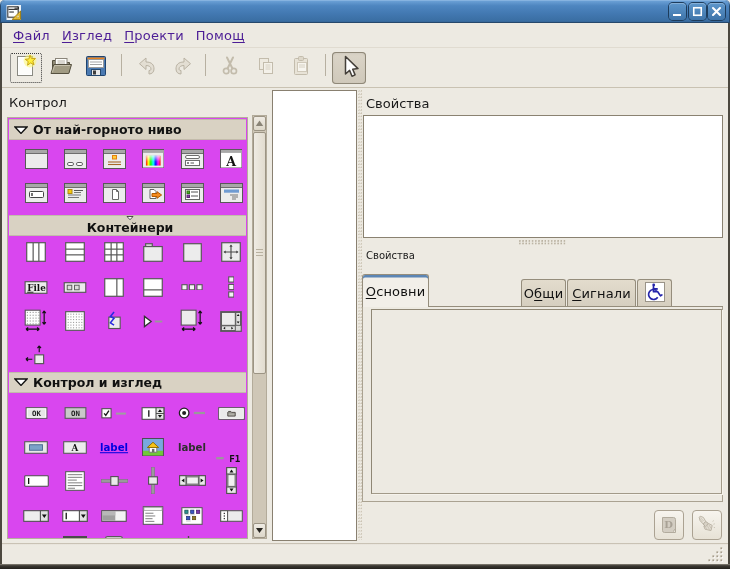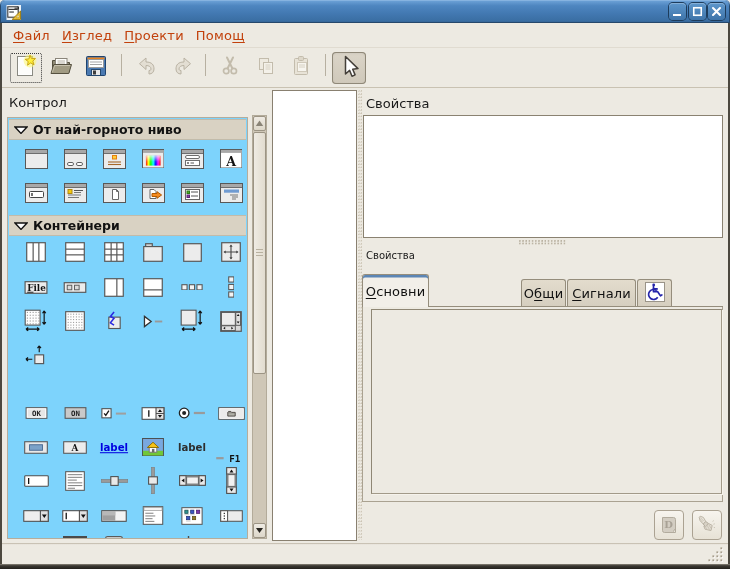--- a/index.html
+++ b/index.html
@@ -34,41 +34,41 @@
     box-shadow:inset 0 1px 0 rgba(255,255,255,.25), 0 0 0 1px #1d3c5c;
     display:flex;align-items:center;justify-content:center;
   }
   
   .menubar{
     position:absolute;left:2px;top:23px;width:726px;height:25px;
     background:#edeae2;display:flex;align-items:center;
     padding-left:5px;border-bottom:1px solid #e0dbd0;
   }
   .menu-item{
-    padding:14px 6px;font-size:13px;letter-spacing:0.25px;color:#c2410c;
+    padding:14px 6px;font-size:13px;letter-spacing:0.25px;color:#4c1d95;
   }
   .menu-item .mn{text-decoration:underline;text-underline-offset:2px;}
   
   .toolbar{
     position:absolute;left:2px;top:48px;width:726px;height:40px;
     background:#edeae2;border-bottom:1px solid #c9c2b2;
   }
   .tb-btn{position:absolute;top:4px;width:34px;height:32px;display:flex;align-items:center;justify-content:center;border-radius:3px;}
   .tb-btn.focused{outline:1px dotted #3a3a3a;outline-offset:-2px;}
   .tb-btn.toggled{
     background:linear-gradient(#dbd5c8,#cfc8ba);
     border-radius:4px;
     box-shadow:inset 0 0 0 1px #8f8878, inset 0 1px 3px rgba(0,0,0,.10);
   }
   .tb-sep{position:absolute;top:6px;width:1px;height:22px;background:#b7b0a1;}
   
   .palette-label{position:absolute;left:9px;top:95px;font-size:13px;}
   .palette-frame{
     position:absolute;left:7px;top:117px;width:241px;height:422px;
-    border:1px solid #b5ad9c;background:#7dd3fc;overflow:hidden;
+    border:1px solid #b5ad9c;background:#d946ef;overflow:hidden;
   }
   .psec-header{
     position:absolute;left:1px;width:237px;height:21px;
     background:#d9d2c3;border:1px solid #c2bbaa;border-left:none;border-right:none;
     display:flex;align-items:center;
   }
   .psec-header .tri{margin-left:5px;width:14px;height:8px;}
   .psec-header .sec-title{margin-left:5px;font-weight:bold;font-size:12.5px;color:#111;}
   .pal-item{position:absolute;width:39px;height:34px;display:flex;align-items:center;justify-content:center;}
   
@@ -384,21 +384,21 @@
     <rect x="0.5" y="0.5" width="22" height="19" fill="#ececec" stroke="#585858"></rect>
     <rect x="1" y="1" width="21" height="3" fill="#a8a8a8"></rect>
     <line x1="1" y1="4.5" x2="22" y2="4.5" stroke="#6e6e6e" stroke-width="1"></line>
     <rect x="4" y="6.5" width="15" height="3.2" fill="#6f9bd2"></rect>
       <line x1="10" y1="12" x2="18" y2="12" stroke="#777"></line>
       <line x1="12" y1="14" x2="18" y2="14" stroke="#777"></line>
       <line x1="12" y1="16" x2="16" y2="16" stroke="#777"></line>
           </svg>
         </span>
       </div>
-      <div class="psec-header" style="top: 97px;">
+      <div class="psec-header" style="top: 97px; flex-direction: column;">
         <svg class="tri" viewBox="0 0 14 8">
         <path d="M1 1 L13 1 L7 7.4 Z" fill="#fff" stroke="#111" stroke-width="1.4"></path>
         </svg>
       <span class="sec-title">Контейнери</span>
       </div>
       <div class="pal-item" style="left: 8.5px; top: 117px;">
         <span style="display:flex">
           <svg width="20" height="20" viewBox="0 0 21 21">
             <rect x="0.75" y="0.75" width="19.5" height="19.5" fill="#fff" stroke="#575757" stroke-width="1.25"></rect>
             <line x1="7.5" y1="1" x2="7.5" y2="20" stroke="#575757" stroke-width="1.25"></line>
@@ -623,20 +623,26 @@
       </div>
       <div class="pal-item" style="left: 8.5px; top: 220.5px;">
         <span style="display:flex">
           <svg width="24" height="24" viewBox="0 0 26 26">
      <rect x="11.75" y="11.75" width="9.5" height="9.5" fill="#ececec" stroke="#575757" stroke-width="1.25"></rect>
      <path d="M16.5 9 L16.5 2 M16.5 2 L14.6 4.4 M16.5 2 L18.4 4.4" stroke="#111" stroke-width="1.2" fill="none"></path>
      <path d="M9 16.5 L2 16.5 M2 16.5 L4.4 14.6 M2 16.5 L4.4 18.4" stroke="#111" stroke-width="1.2" fill="none"></path>
    </svg>
         </span>
       </div>
+      <div class="psec-header" style="top: 253.5px;">
+        <svg class="tri" viewBox="0 0 14 8">
+        <path d="M1 1 L13 1 L7 7.4 Z" fill="#fff" stroke="#111" stroke-width="1.4"></path>
+        </svg>
+      <span class="sec-title">Контрол и изглед</span>
+      </div>
       <div class="pal-item" style="left: 8.5px; top: 278px;">
         <span style="display:flex">
           <svg width="23" height="12" viewBox="0 0 24 13">
      <rect x="0.75" y="0.75" width="22.5" height="11.5" fill="#e6e6e6" stroke="#575757" stroke-width="1.15"></rect>
      <rect x="2" y="2" width="20" height="9" fill="none" stroke="#fff"></rect>
      <text x="12" y="9.5" font-family="DejaVu Sans Mono,monospace" font-size="8" font-weight="bold" fill="#222" text-anchor="middle">OK</text>
           </svg>
         </span>
       </div>
       <div class="pal-item" style="left: 47.5px; top: 278px;">

